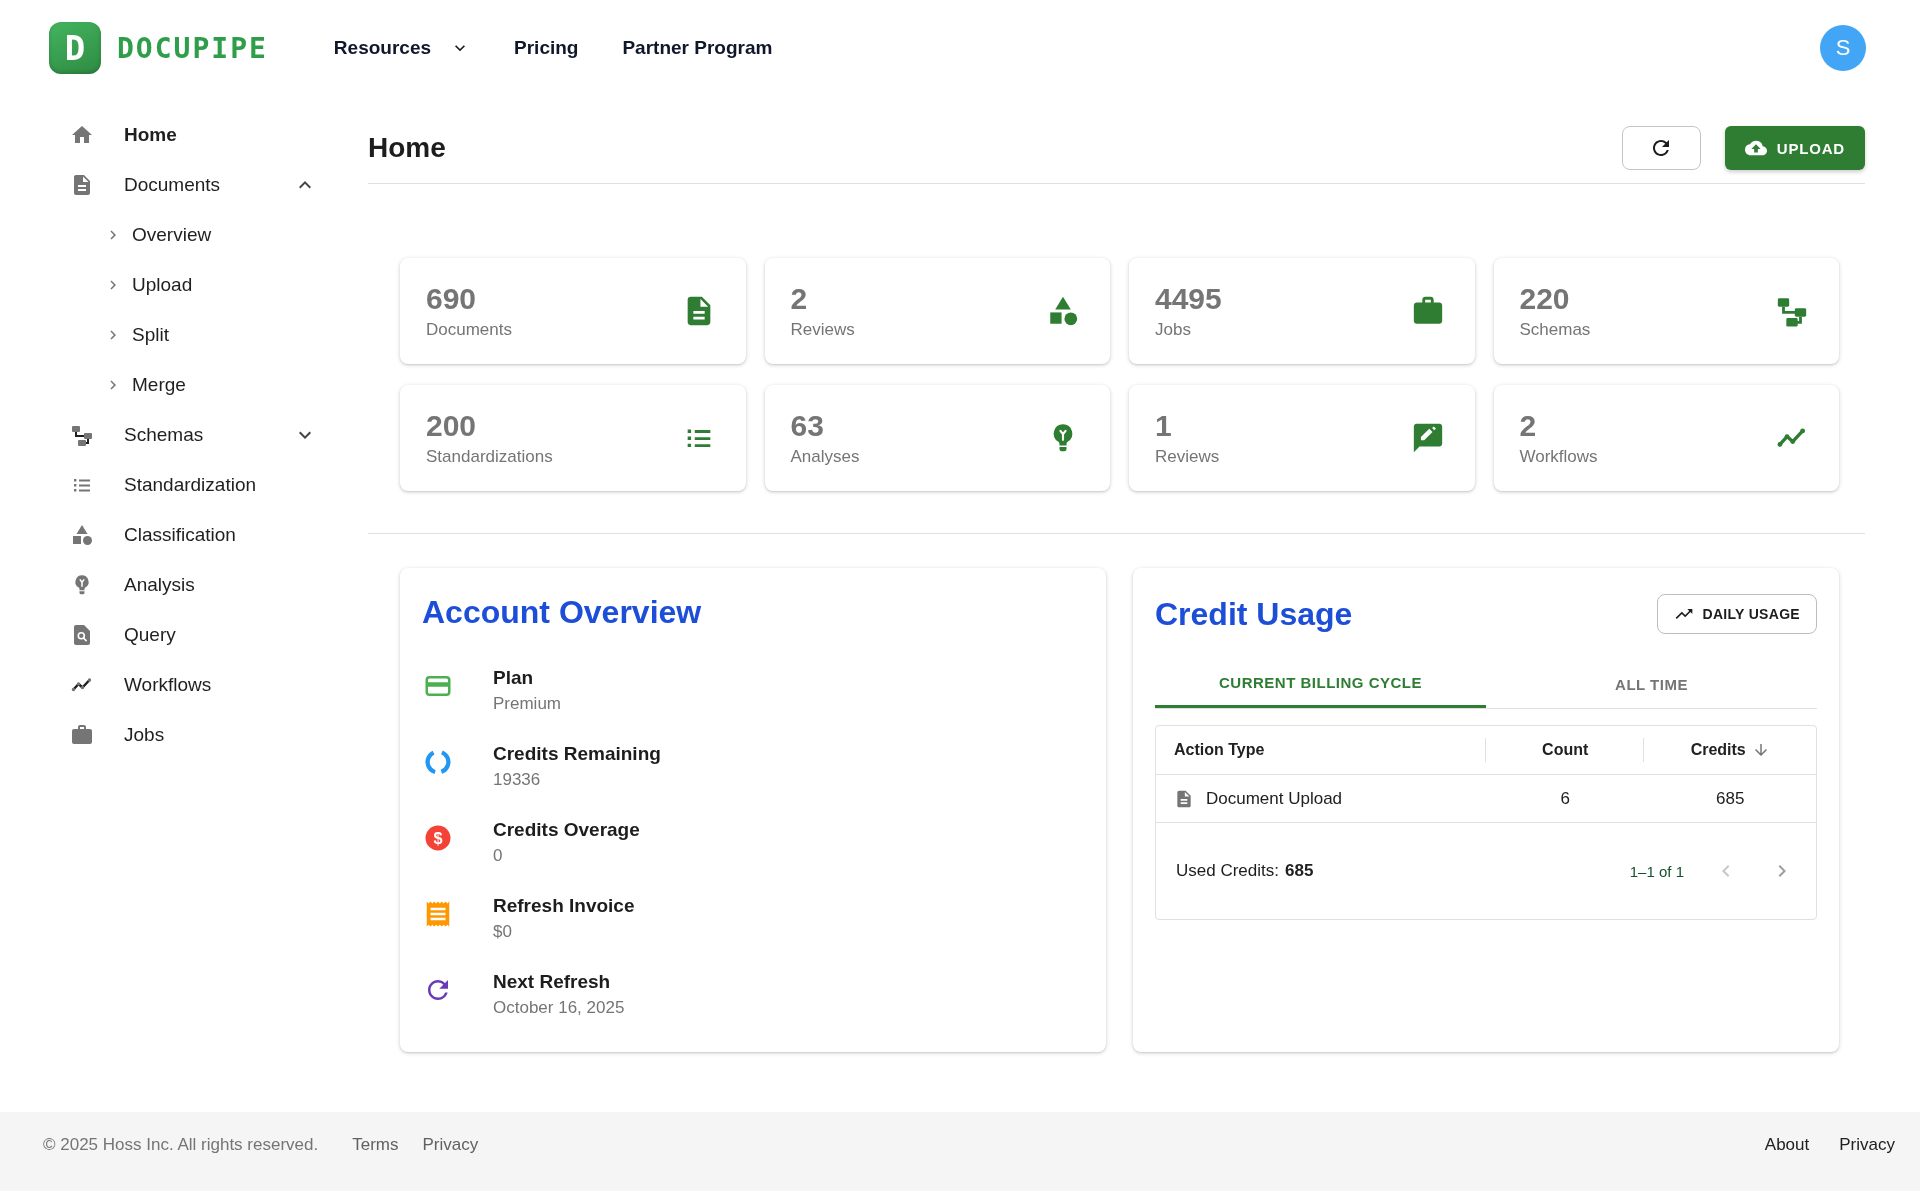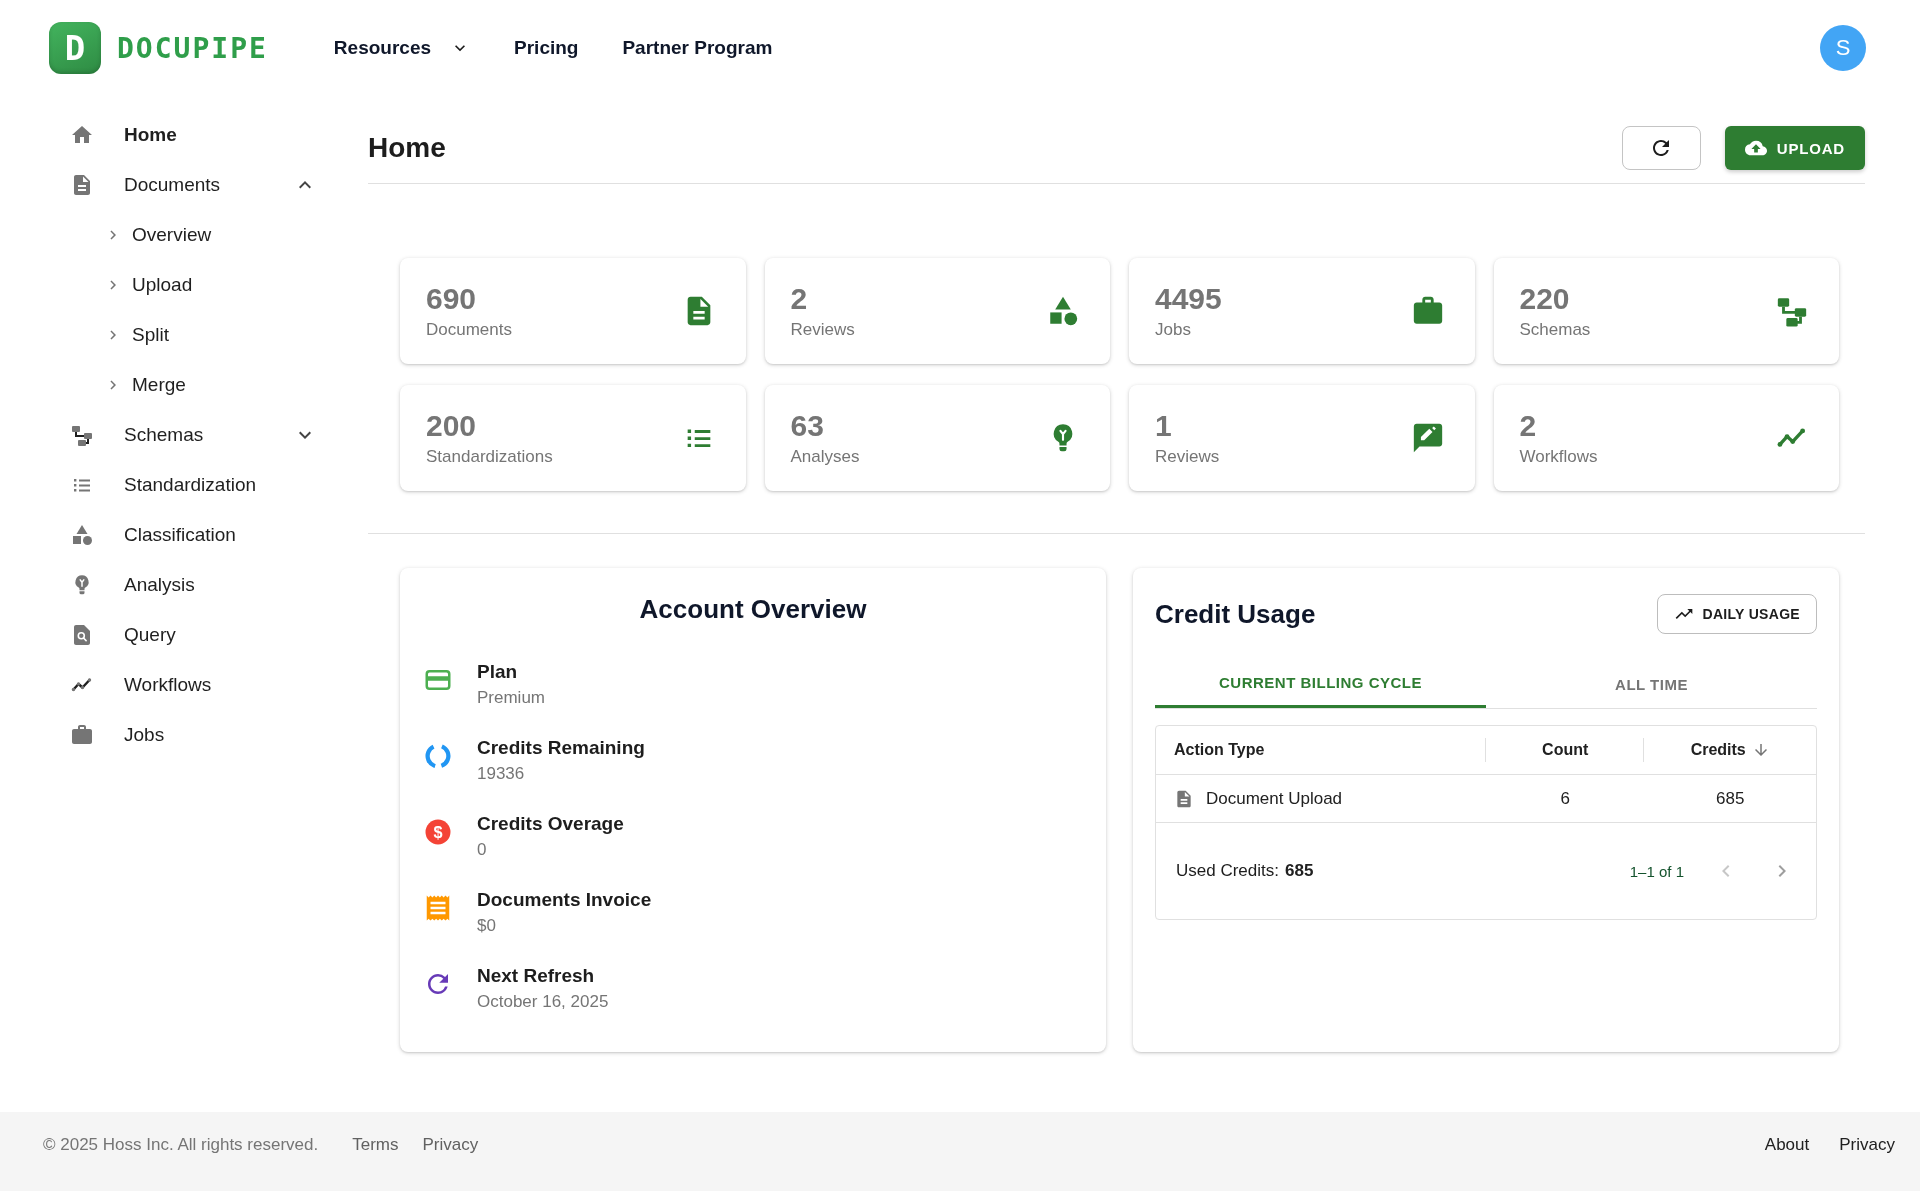--- a/index.html
+++ b/index.html
@@ -62,25 +62,25 @@
   .stat-value { font-size:30px; font-weight:700; color:#757575; line-height:1.15; }
   .stat-label { font-size:17px; color:#757575; margin-top:3px; }
   .stat-icon { width:34px; height:34px; fill:#2e7d32; color:#2e7d32; }
 
   .divider2 { height:1px; background:#e0e0e0; margin:42px 0 0 0; }
 
   
   .panels { margin:34px 26px 0 32px; display:grid; grid-template-columns:1fr 1fr; gap:27px; }
   .panel { height:484px; background:#fff; border-radius:8px; padding:26px 22px;
     box-shadow:0 1px 4px rgba(0,0,0,.16), 0 1px 2px rgba(0,0,0,.1); }
-  .panel-title { font-size:26px; font-weight:700; color:#0f172a;text-align:center; }
+  .panel-title { font-size:32px; font-weight:700; color:#1d4ed8; }
 
   
   .acct-list { margin-top:36px; display:flex; flex-direction:column; gap:29px; padding-left:1px; }
-  .acct-item { display:flex; gap:24px; align-items:flex-start; }
+  .acct-item { display:flex; gap:40px; align-items:flex-start; }
   .acct-icon { width:30px; height:30px; margin-top:4px; }
   .acct-label { font-size:19px; font-weight:700; color:#1d1d1d; }
   .acct-value { font-size:17px; color:#757575; margin-top:5px; }
   .c-green { fill:#4caf50; color:#4caf50; }
   .c-blue  { fill:#2196f3; color:#2196f3; }
   .c-red   { fill:#f44336; color:#f44336; }
   .c-orange{ fill:#ff9800; color:#ff9800; }
   .c-purple{ fill:#673ab7; color:#673ab7; }
 
   
@@ -450,21 +450,21 @@
             <div>
               <div class="acct-label">Credits Overage</div>
               <div class="acct-value">0</div>
             </div>
           </div>
           <div class="acct-item">
             <svg class="acct-icon c-orange">
                 <use href="#i-receipt"></use>
               </svg>
             <div>
-              <div class="acct-label">Documents Invoice</div>
+              <div class="acct-label">Refresh Invoice</div>
               <div class="acct-value">$0</div>
             </div>
           </div>
           <div class="acct-item">
             <svg class="acct-icon c-purple">
                 <use href="#i-refresh"></use>
               </svg>
             <div>
               <div class="acct-label">Next Refresh</div>
               <div class="acct-value">October 16, 2025</div>

